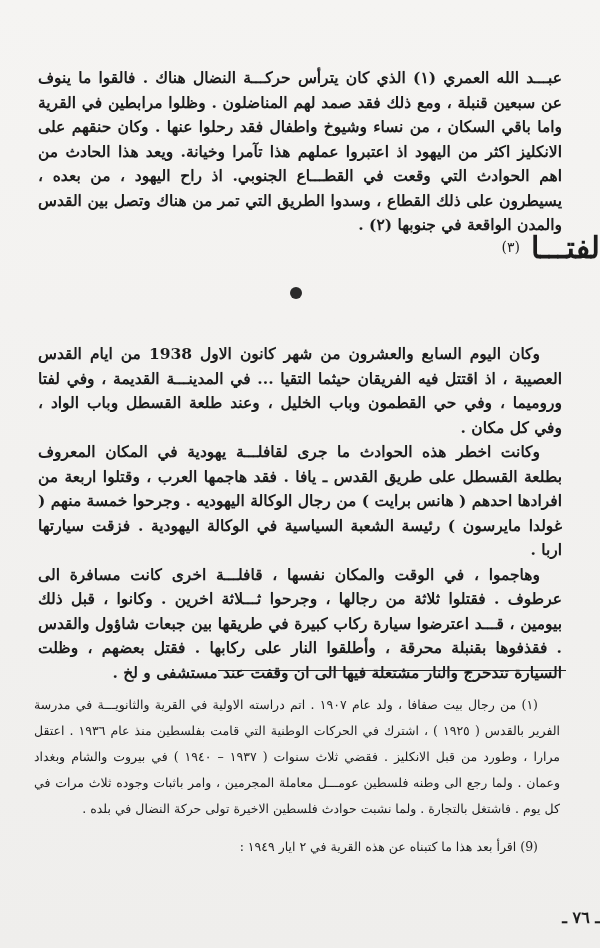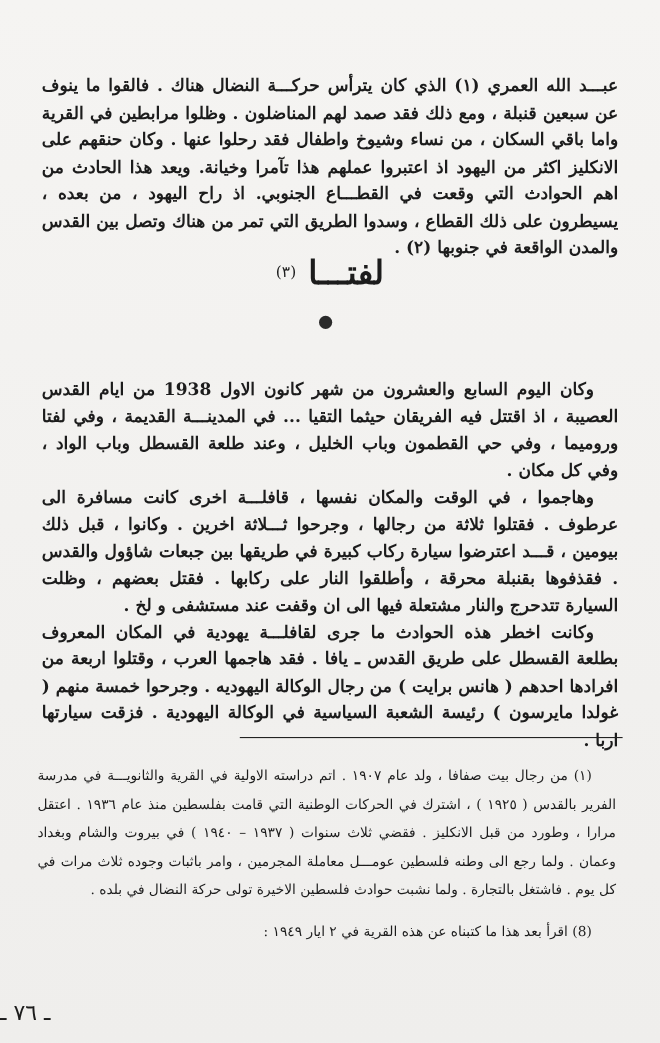--- a/index.html
+++ b/index.html
@@ -15,21 +15,21 @@
   }
   .body-text {
     position: absolute; left: 38px; right: 38px; top: 30px;
     direction: rtl; text-align: justify;
     font-size: 15.5px; line-height: 24.5px; font-weight: bold; margin-top: 36px;
   }
   .body-text p { margin: 0; }
   .indent { text-indent: 22px; }
   .title-block {
     position: absolute; left: 0; right: 0; top: 230px; height: 70px;
-    text-align: center; direction: rtl;
+    text-align: right; direction: rtl;
   }
   .title {
     font-size: 30px; font-weight: bold; letter-spacing: 1px;
   }
   .title-ref { font-size: 14px; vertical-align: super; margin-right: 6px; }
   .bullet {
     position: absolute; left: 290px; top: 287px; width: 12px; height: 12px;
     border-radius: 50%; background: #2a2a2a;
   }
   .section2 { position: absolute; left: 38px; right: 38px; top: 306px; }
@@ -38,45 +38,45 @@
     border-top: 1.5px solid #222;
   }
   .footnotes {
     position: absolute; left: 22px; right: 28px; top: 680px;
     direction: rtl; text-align: justify;
     font-size: 12.5px; line-height: 26px; font-weight: normal;
   }
   .footnotes p { margin: 12px; }
   .page-number {
     position: absolute; left: 0; right: 0; top: 908px;
-    text-align: left; font-size: 20px; font-weight: normal; direction: rtl;
+    text-align: right; font-size: 16px; font-weight: bold; direction: rtl;
   }
 </style>
 </head>
 <body>
 
 <div class="page">
 
   <div class="body-text">
     <p>عبـــد الله العمري (١) الذي كان يترأس حركـــة النضال هناك . فالقوا ما ينوف عن سبعين قنبلة ، ومع ذلك فقد صمد لهم المناضلون . وظلوا مرابطين في القرية واما باقي السكان ، من نساء وشيوخ واطفال فقد رحلوا عنها . وكان حنقهم على الانكليز اكثر من اليهود اذ اعتبروا عملهم هذا تآمرا وخيانة. ويعد هذا الحادث من اهم الحوادث التي وقعت في القطـــاع الجنوبي. اذ راح اليهود ، من بعده ، يسيطرون على ذلك القطاع ، وسدوا الطريق التي تمر من هناك وتصل بين القدس والمدن الواقعة في جنوبها (٢) .</p>
   </div>
 
   <div class="title-block">
     <span class="title">لفتـــا</span>
     <span class="title-ref">(٣)</span>
   </div>
   <div class="bullet"></div>
 
   <div class="body-text section2">
     <p class="indent">وكان اليوم السابع والعشرون من شهر كانون الاول 1938 من ايام القدس العصيبة ، اذ اقتتل فيه الفريقان حيثما التقيا ... في المدينـــة القديمة ، وفي لفتا وروميما ، وفي حي القطمون وباب الخليل ، وعند طلعة القسطل وباب الواد ، وفي كل مكان .</p>
+    <p class="indent">وكانت اخطر هذه الحوادث ما جرى لقافلـــة يهودية في المكان المعروف بطلعة القسطل على طريق القدس ـ يافا . فقد هاجمها العرب ، وقتلوا اربعة من افرادها احدهم ( هانس برايت ) من رجال الوكالة اليهوديه . وجرحوا خمسة منهم ( غولدا مايرسون ) رئيسة الشعبة السياسية في الوكالة اليهودية . فزقت سيارتها اربا .</p>
     <p class="indent">وهاجموا ، في الوقت والمكان نفسها ، قافلـــة اخرى كانت مسافرة الى عرطوف . فقتلوا ثلاثة من رجالها ، وجرحوا ثـــلاثة اخرين . وكانوا ، قبل ذلك بيومين ، قـــد اعترضوا سيارة ركاب كبيرة في طريقها بين جبعات شاؤول والقدس . فقذفوها بقنبلة محرقة ، وأطلقوا النار على ركابها . فقتل بعضهم ، وظلت السيارة تتدحرج والنار مشتعلة فيها الى ان وقفت عند مستشفى و لخ .</p>
-    <p class="indent">وكانت اخطر هذه الحوادث ما جرى لقافلـــة يهودية في المكان المعروف بطلعة القسطل على طريق القدس ـ يافا . فقد هاجمها العرب ، وقتلوا اربعة من افرادها احدهم ( هانس برايت ) من رجال الوكالة اليهوديه . وجرحوا خمسة منهم ( غولدا مايرسون ) رئيسة الشعبة السياسية في الوكالة اليهودية . فزقت سيارتها اربا .</p>
   </div>
 
   <div class="rule"></div>
 
   <div class="footnotes">
     <p class="indent">(١) من رجال بيت صفافا ، ولد عام ١٩٠٧ . اتم دراسته الاولية في القرية والثانويـــة في مدرسة الفرير بالقدس ( ١٩٢٥ ) ، اشترك في الحركات الوطنية التي قامت بفلسطين منذ عام ١٩٣٦ . اعتقل مرارا ، وطورد من قبل الانكليز . فقضي ثلاث سنوات ( ١٩٣٧ – ١٩٤٠ ) في بيروت والشام وبغداد وعمان . ولما رجع الى وطنه فلسطين عومـــل معاملة المجرمين ، وامر باثبات وجوده ثلاث مرات في كل يوم . فاشتغل بالتجارة . ولما نشبت حوادث فلسطين الاخيرة تولى حركة النضال في بلده .</p>
-    <p class="indent">(8) اقرأ بعد هذا ما كتبناه عن هذه القرية في ٢ ايار ١٩٤٩ :</p>
+    <p class="indent">(9) اقرأ بعد هذا ما كتبناه عن هذه القرية في ٢ ايار ١٩٤٩ :</p>
   </div>
 
   <div class="page-number">ـ ٧٦ ـ</div>
 </div>
 
 </body></html>

